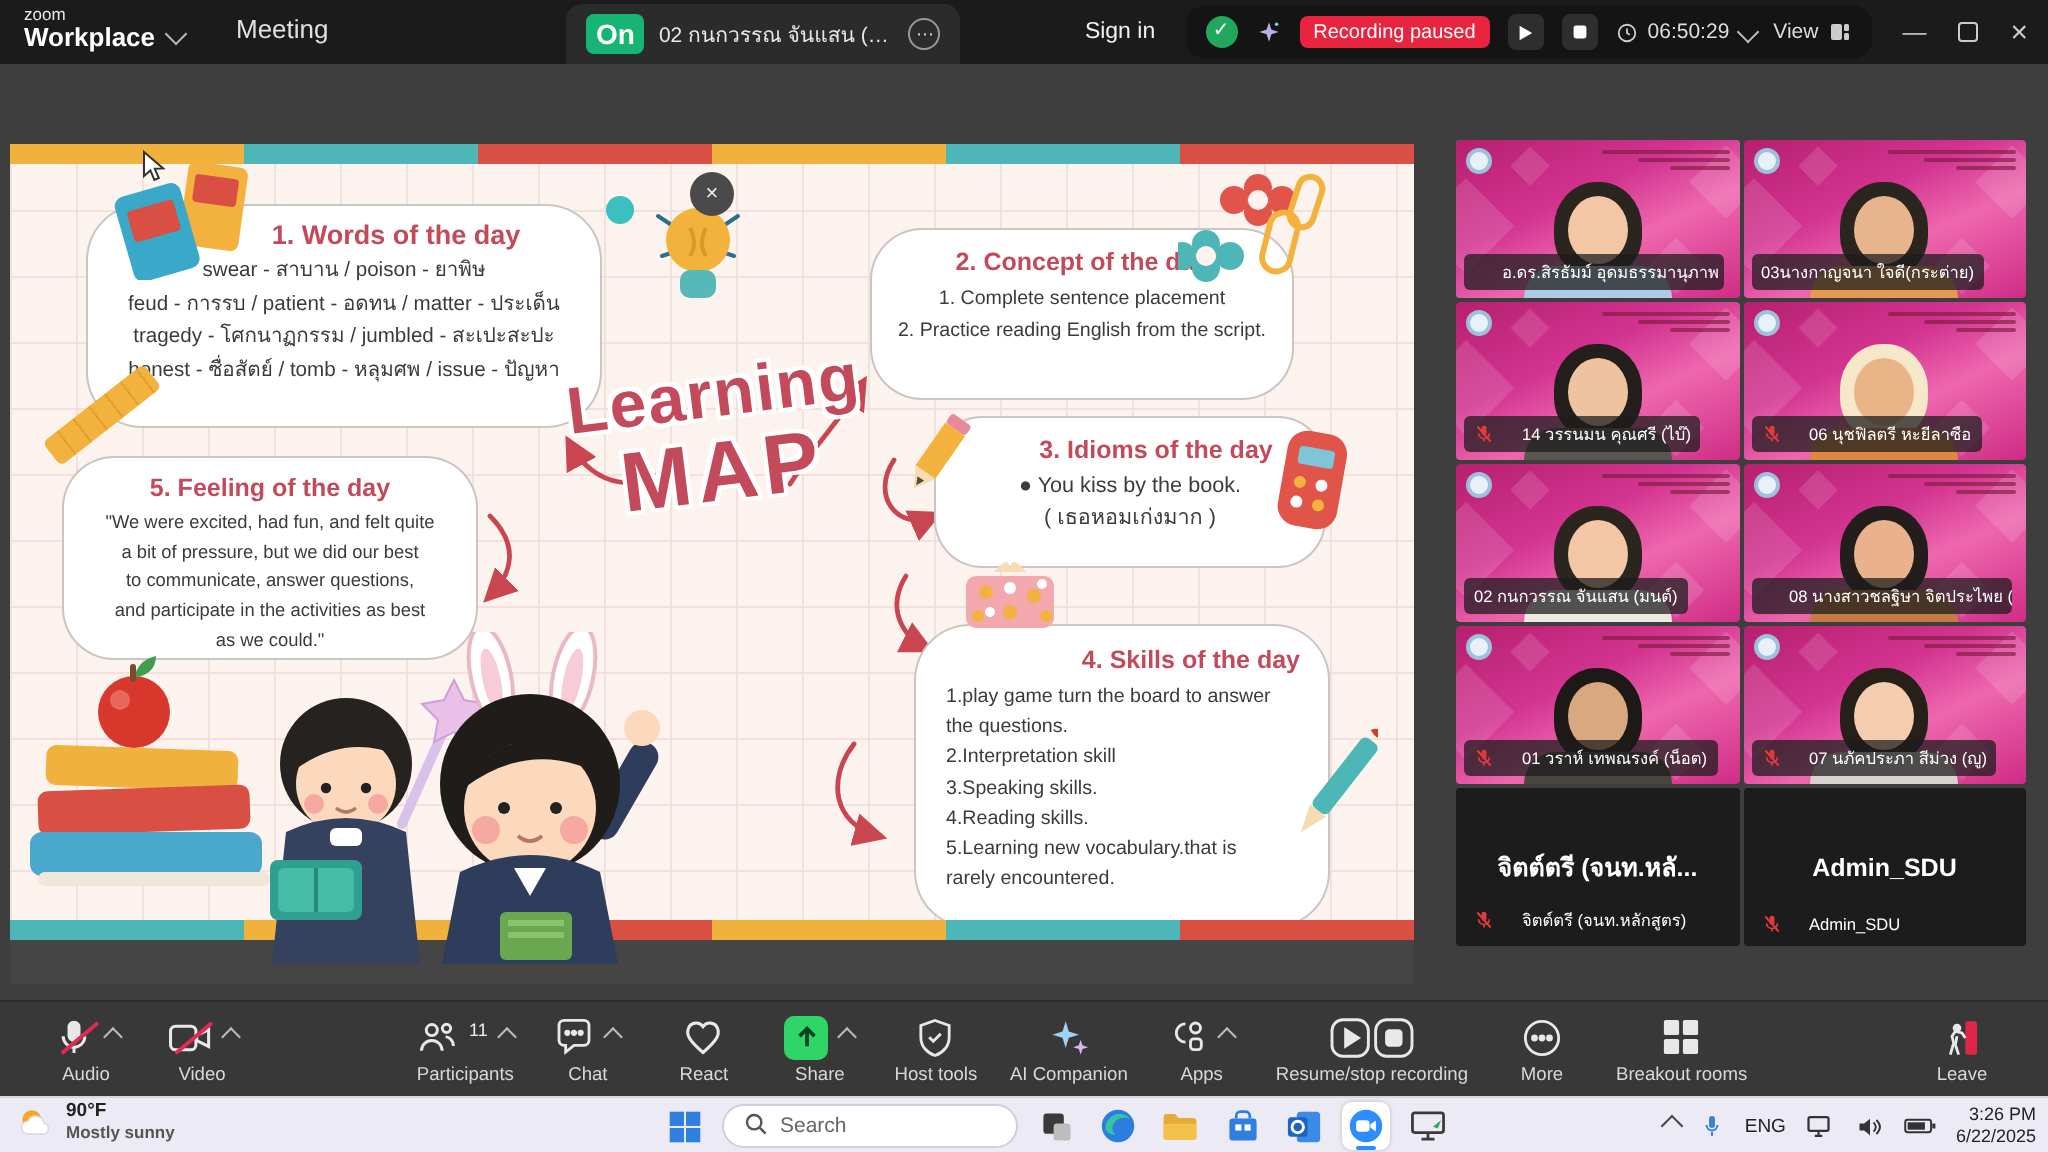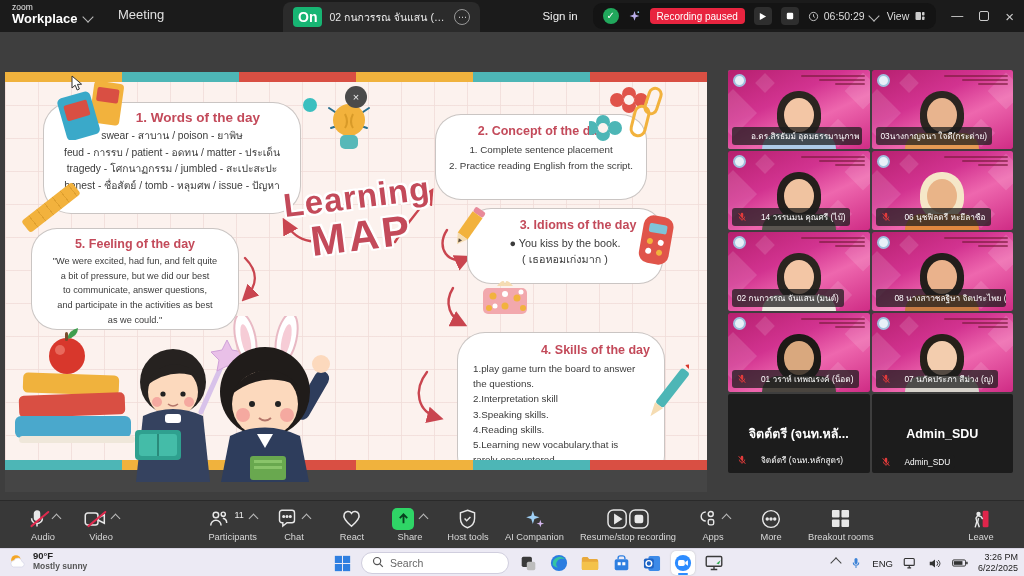--- a/index.html
+++ b/index.html
@@ -46,21 +46,21 @@
   .bub-line{color:#3b3b3b;}
   #sec1{left:38px;top:30px;width:258px;height:112px;border-radius:28px;padding-top:7px;}
   #sec1 .bub-title{font-size:13.5px;text-align:center;padding-left:52px;margin-bottom:3px;}
   #sec1 .bub-line{font-size:10.3px;text-align:center;line-height:1.62;}
   #sec2{left:430px;top:42px;width:212px;height:86px;border-radius:26px;padding-top:9px;}
   #sec2 .bub-title{font-size:12.5px;text-align:center;margin-bottom:4px;}
   #sec2 .bub-line{font-size:9.8px;text-align:center;line-height:1.6;}
   #sec3{left:462px;top:136px;width:196px;height:76px;border-radius:24px;padding-top:9px;}
   #sec3 .bub-title{font-size:12.5px;text-align:center;padding-left:26px;margin-bottom:3px;}
   #sec3 .bub-line{font-size:10.8px;text-align:center;line-height:1.5;}
-  #sec4{left:452px;top:240px;width:208px;height:152px;border-radius:28px;padding-top:10px;margin-top:20px;}
+  #sec4{left:452px;top:240px;width:208px;height:152px;border-radius:28px;padding-top:10px;}
   #sec4 .bub-title{font-size:12.5px;text-align:right;padding-right:14px;margin-bottom:4px;}
   #sec4 .bub-line{font-size:9.8px;text-align:left;padding-left:15px;line-height:1.55;}
   #sec5{left:26px;top:156px;width:208px;height:102px;border-radius:26px;padding-top:8px;}
   #sec5 .bub-title{font-size:12.5px;text-align:center;margin-bottom:3px;}
   #sec5 .bub-line{font-size:9.2px;text-align:center;line-height:1.6;}
   .maptitle{position:absolute;left:252px;top:106px;width:205px;text-align:center;transform:rotate(-7deg);color:#c34a5a;z-index:2;
     text-shadow:-2px -2px 0 #fff,2px -2px 0 #fff,-2px 2px 0 #fff,2px 2px 0 #fff,0 2px 0 #fff,0 -2px 0 #fff,2px 0 0 #fff,-2px 0 0 #fff;}
   .maptitle .l1{font-size:33px;font-weight:bold;letter-spacing:1px;}
   .maptitle .l2{font-size:42px;font-weight:bold;margin-top:-4px;letter-spacing:3px;}
   .deco{position:absolute;z-index:5;}
@@ -733,39 +733,39 @@
         <div class="irow">
           <svg width="21" height="20" viewBox="0 0 24 24">
             <path d="M10 2l1.9 6.1L18 10l-6.1 1.9L10 18l-1.9-6.1L2 10l6.1-1.9z" fill="#9fd0f5"></path>
             <path d="M19 13l1.1 3.4L23.5 17.5l-3.4 1.1L19 22l-1.1-3.4-3.4-1.1 3.4-1.1z" fill="#d5b8ef"></path>
           </svg>
         </div>
         <span class="lbl">AI Companion</span>
       </div>
       <div class="tb-item">
         <div class="irow">
+          <svg width="20" height="20" viewBox="0 0 24 24" fill="none" stroke="#e8e8e8" stroke-width="1.7">
+            <path d="M10.5 3.5a5.5 5.5 0 1 0 0 11"></path>
+            <circle cx="16.5" cy="6" r="3"></circle>
+            <rect x="13.5" y="12.5" width="6.5" height="6.5" rx="2"></rect>
+          </svg>
+          <span class="tchev"></span>
+        </div>
+        <span class="lbl">Apps</span>
+      </div>
+      <div class="tb-item">
+        <div class="irow">
           <svg width="42" height="20" viewBox="0 0 46 22" fill="none" stroke="#e8e8e8" stroke-width="1.6">
             <rect x="1" y="1" width="20" height="20" rx="6"></rect>
             <path d="M8.5 6.5l7 4.5-7 4.5z" fill="#e8e8e8"></path>
             <rect x="25" y="1" width="20" height="20" rx="6"></rect>
             <rect x="31" y="7" width="8" height="8" rx="1.5" fill="#e8e8e8"></rect>
           </svg>
         </div>
         <span class="lbl">Resume/stop recording</span>
-      </div>
-      <div class="tb-item">
-        <div class="irow">
-          <svg width="20" height="20" viewBox="0 0 24 24" fill="none" stroke="#e8e8e8" stroke-width="1.7">
-            <path d="M10.5 3.5a5.5 5.5 0 1 0 0 11"></path>
-            <circle cx="16.5" cy="6" r="3"></circle>
-            <rect x="13.5" y="12.5" width="6.5" height="6.5" rx="2"></rect>
-          </svg>
-          <span class="tchev"></span>
-        </div>
-        <span class="lbl">Apps</span>
       </div>
       <div class="tb-item">
         <div class="irow">
           <svg width="20" height="20" viewBox="0 0 24 24" fill="none" stroke="#e8e8e8" stroke-width="1.7">
             <circle cx="12" cy="12" r="10"></circle>
             <circle cx="7.5" cy="12" r="1.2" fill="#e8e8e8"></circle>
             <circle cx="12" cy="12" r="1.2" fill="#e8e8e8"></circle>
             <circle cx="16.5" cy="12" r="1.2" fill="#e8e8e8"></circle>
           </svg>
         </div>

